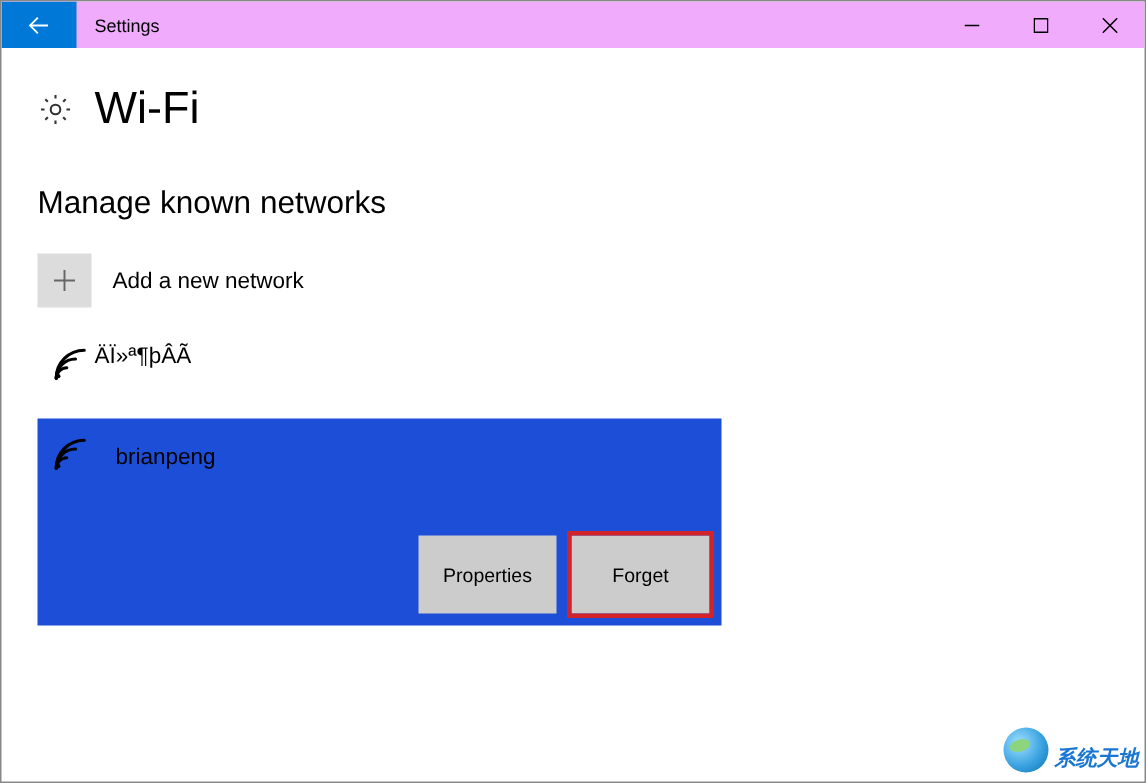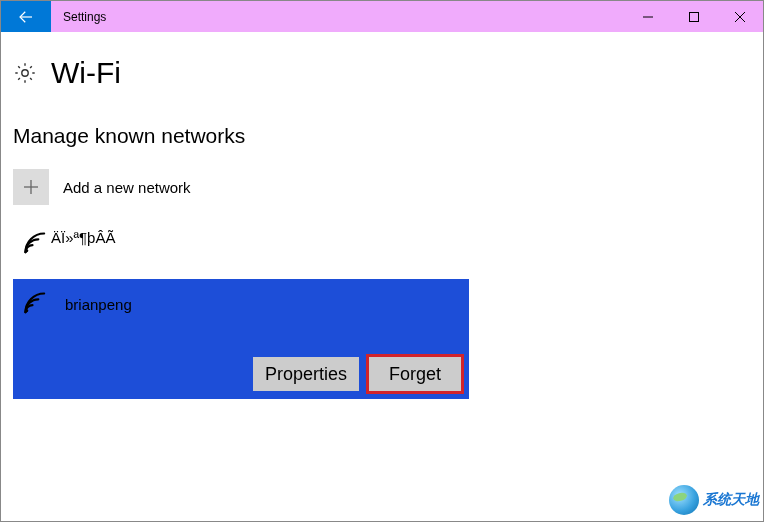--- a/index.html
+++ b/index.html
@@ -41,21 +41,21 @@
     .win-btn {
       width: 46px;
       display: flex;
       align-items: center;
       justify-content: center;
       cursor: pointer;
       color: #000;
     }
     .win-btn svg { display: block; }
     .content {
-      padding: 18px 12px;
+      padding: 18px 24px;
     }
     .page-header {
       display: flex;
       align-items: center;
       gap: 14px;
       margin-top: 6px;
     }
     .gear-icon {
       color: #333;
       display: flex;
@@ -127,39 +127,39 @@
       color: #000;
     }
     .row-actions {
       display: flex;
       justify-content: flex-end;
       gap: 10px;
       margin-top: 38px;
     }
     .btn {
       min-width: 92px;
-      height: 34px;
+      height: 52px;
       background: #ccc;
       border: none;
-      font-size: 18px;
+      font-size: 13px;
       font-family: inherit;
       color: #000;
       cursor: pointer;
       padding: 0 12px;
     }
     .btn.highlight {
       outline: 3px solid #d2232b;
       outline-offset: 0;
     }
     .watermark {
       position: absolute;
       bottom: 6px;
       right: 4px;
       display: flex;
-      align-items: center;
+      align-items: flex-end;
       gap: 4px;
     }
     .wm-globe {
       width: 30px;
       height: 30px;
       background: radial-gradient(circle at 35% 35%, #9fe0ff 0%, #3aa3e0 55%, #0b6fb0 100%);
       border-radius: 50%;
       position: relative;
     }
     .wm-globe::after {

